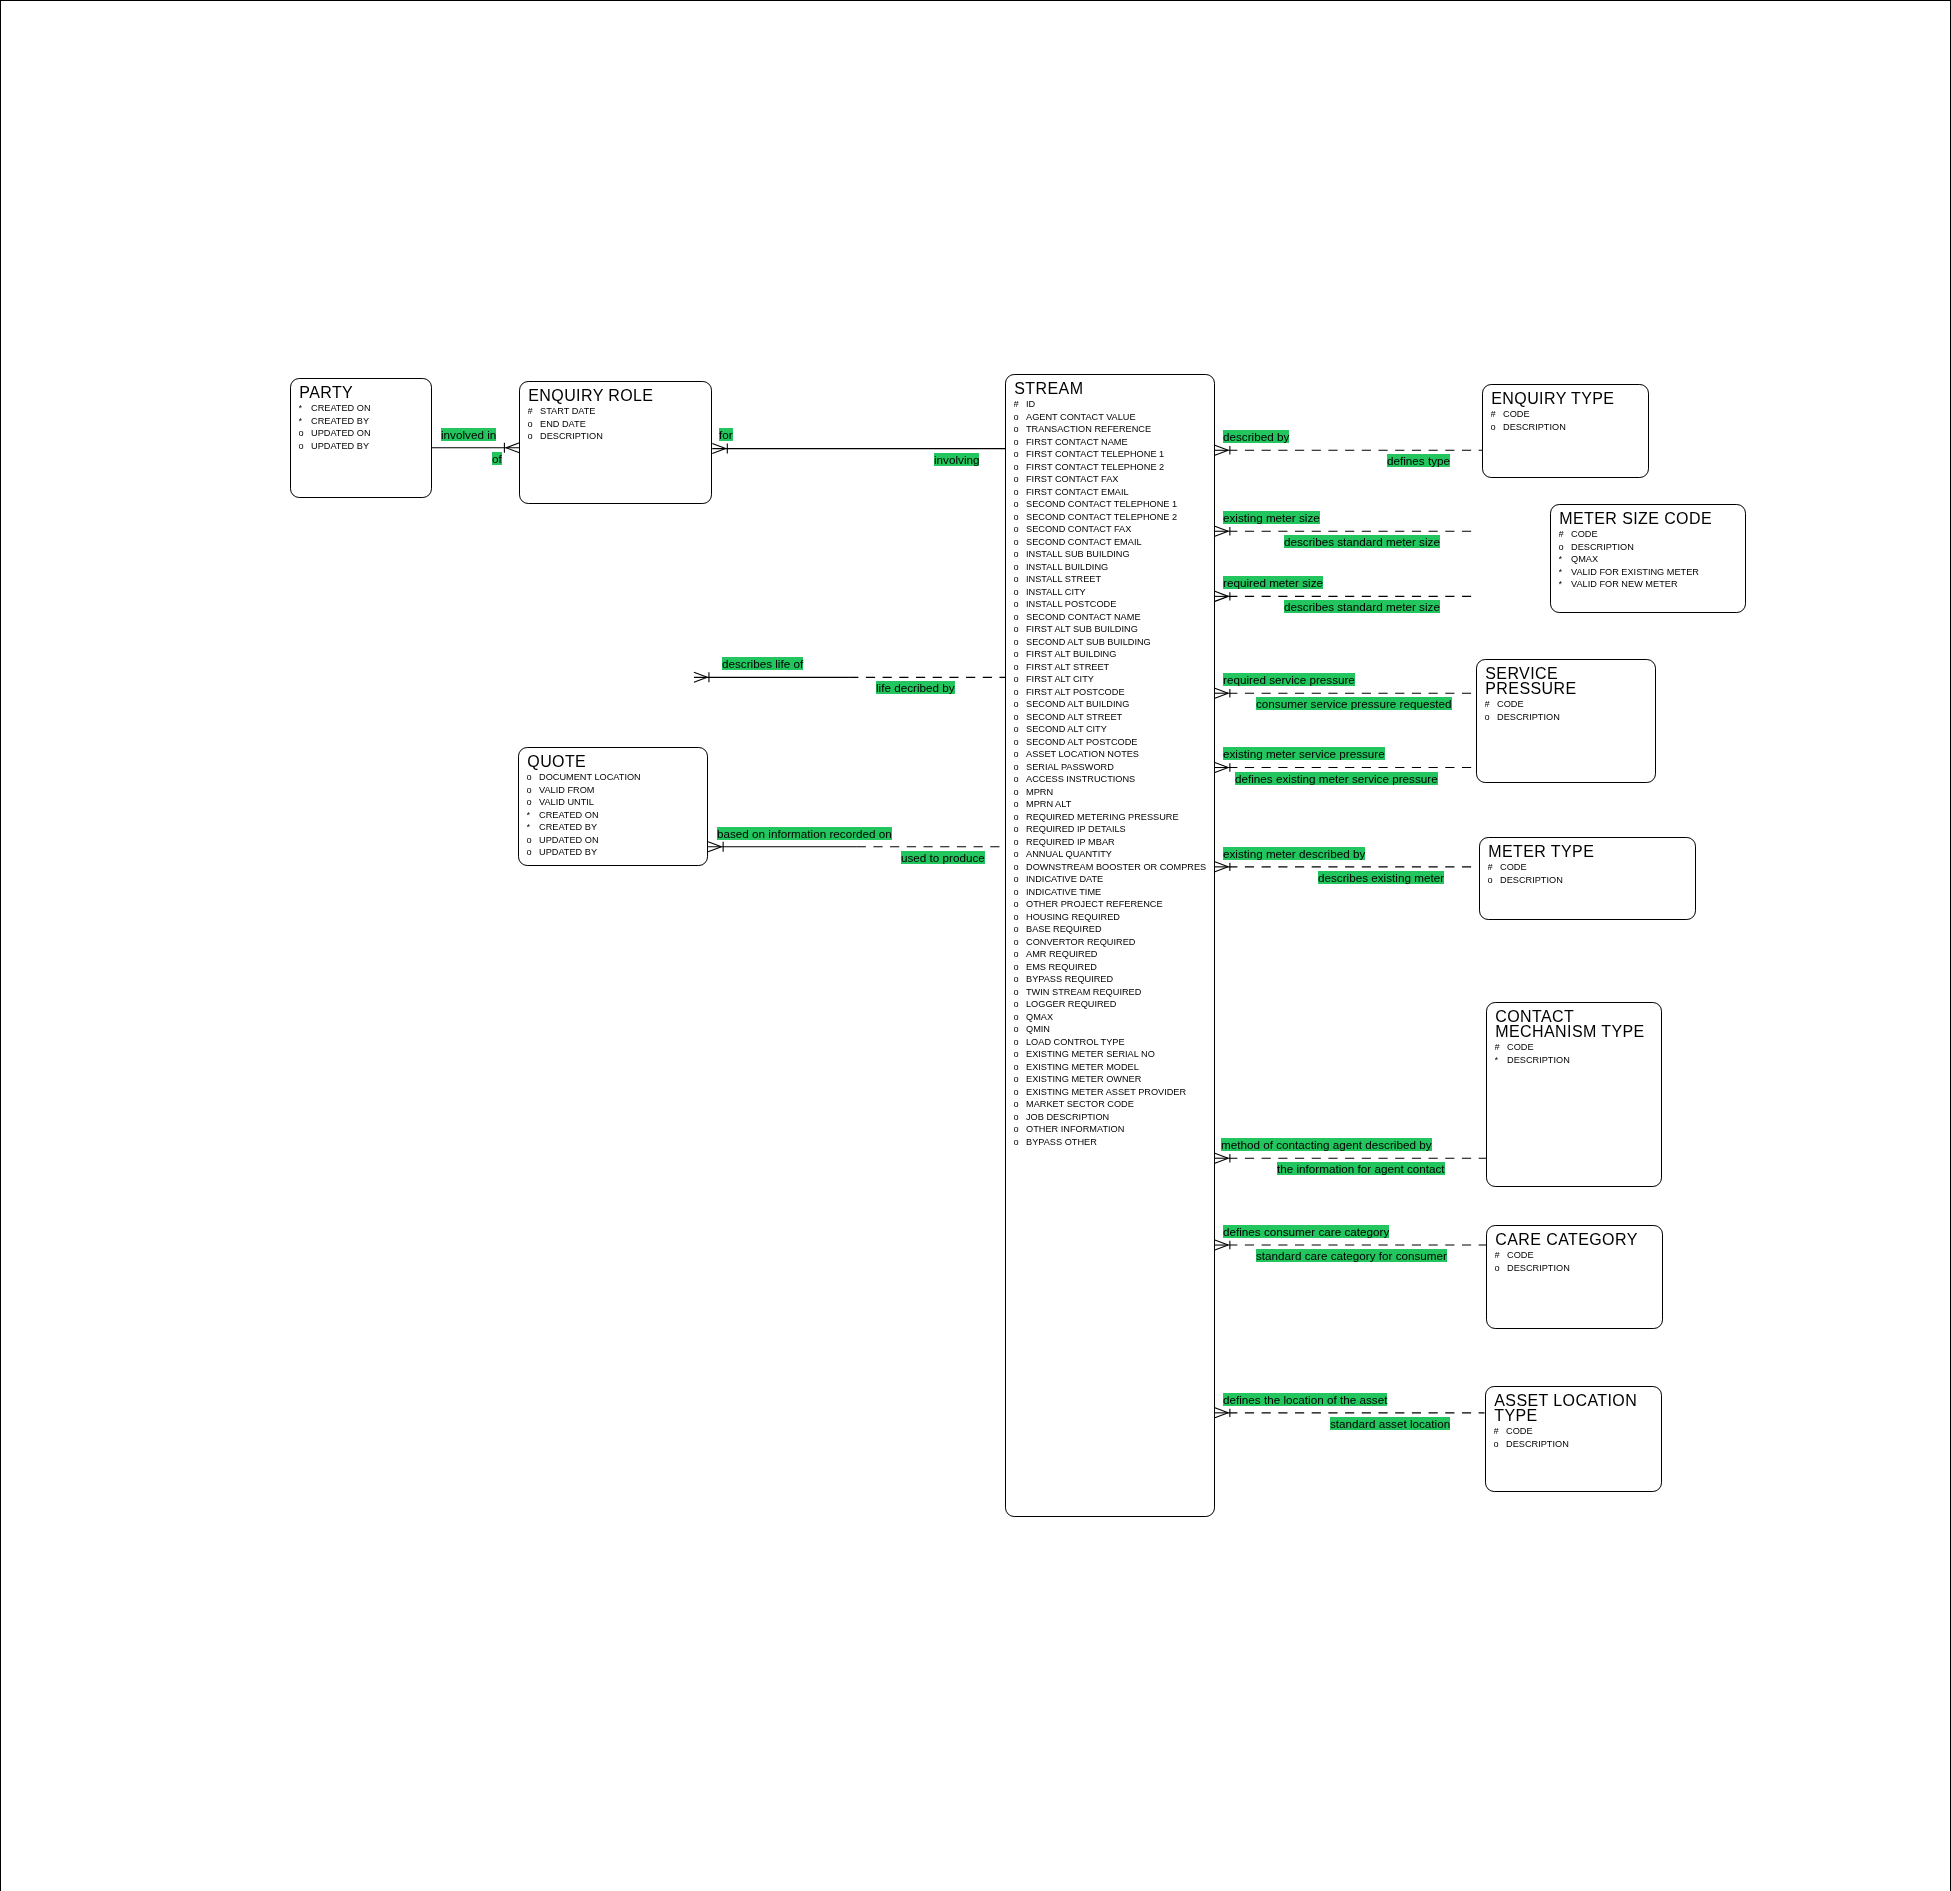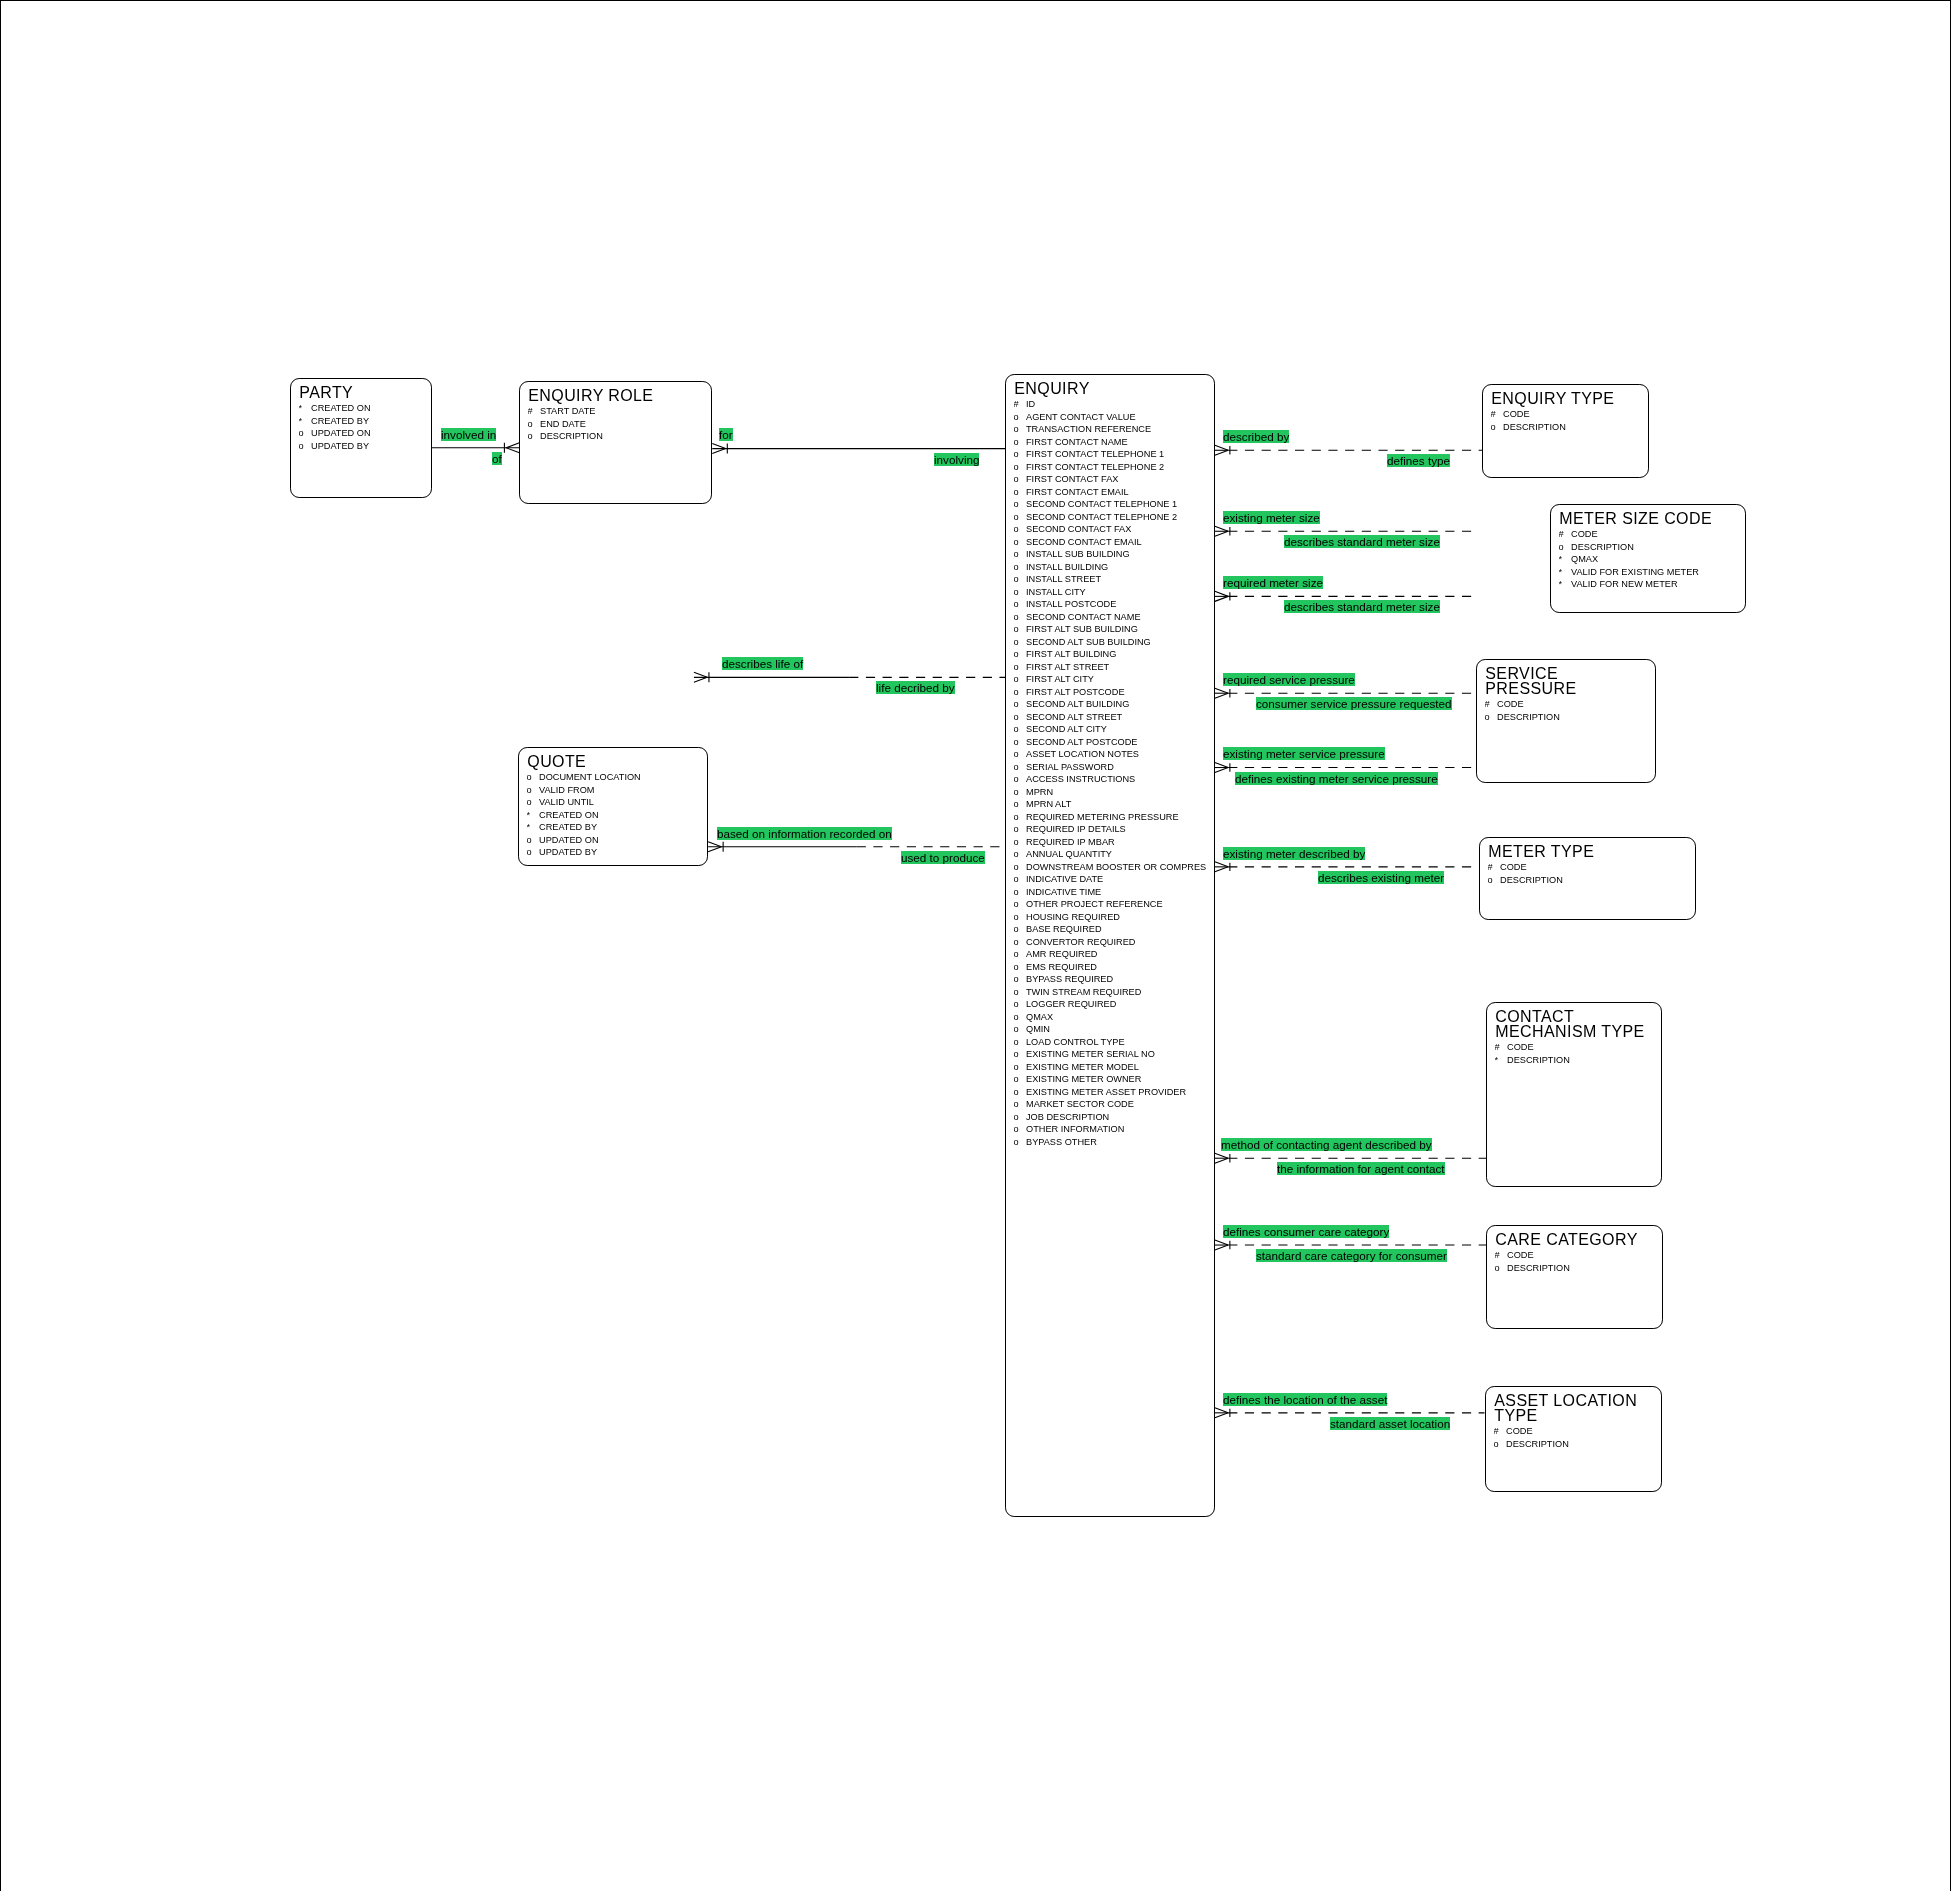--- a/index.html
+++ b/index.html
@@ -176,21 +176,21 @@
         <li><span class="m">o</span><span class="n">VALID FROM</span></li>
         <li><span class="m">o</span><span class="n">VALID UNTIL</span></li>
         <li><span class="m">*</span><span class="n">CREATED ON</span></li>
         <li><span class="m">*</span><span class="n">CREATED BY</span></li>
         <li><span class="m">o</span><span class="n">UPDATED ON</span></li>
         <li><span class="m">o</span><span class="n">UPDATED BY</span></li>
       </ul>
   </div>
 
   <div class="entity" style="left:1004px;top:373px;width:210px;height:1143px">
-    <div class="etitle">ENQUIRY</div>
+    <div class="etitle">STREAM</div>
     <ul class="attrs">
         <li><span class="m">#</span><span class="n">ID</span></li>
         <li><span class="m">o</span><span class="n">AGENT CONTACT VALUE</span></li>
         <li><span class="m">o</span><span class="n">TRANSACTION REFERENCE</span></li>
         <li><span class="m">o</span><span class="n">FIRST CONTACT NAME</span></li>
         <li><span class="m">o</span><span class="n">FIRST CONTACT TELEPHONE 1</span></li>
         <li><span class="m">o</span><span class="n">FIRST CONTACT TELEPHONE 2</span></li>
         <li><span class="m">o</span><span class="n">FIRST CONTACT FAX</span></li>
         <li><span class="m">o</span><span class="n">FIRST CONTACT EMAIL</span></li>
         <li><span class="m">o</span><span class="n">SECOND CONTACT TELEPHONE 1</span></li>

